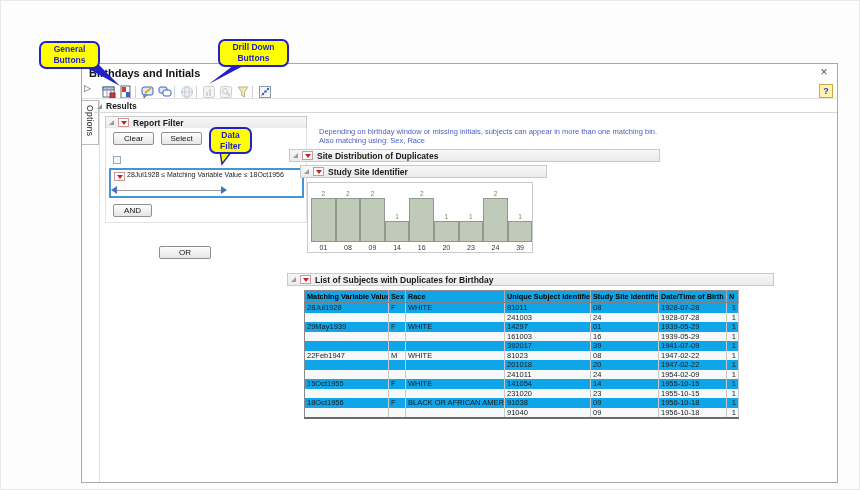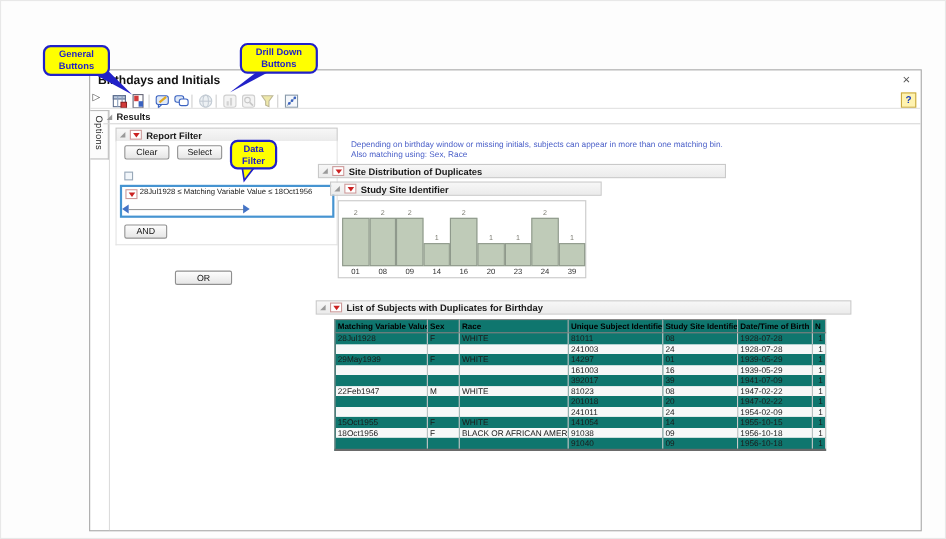--- a/index.html
+++ b/index.html
@@ -55,26 +55,26 @@
 
   
   .plot { left:306px; top:181px; width:226px; height:71px; background:#fff; border:1px solid #c9c9c9; }
   .hbar { position:absolute; background:#bfcbb8; border:1px solid #8f998c; }
   .hcount { position:absolute; font-size:6.5px; color:#7d7d73; text-align:center; }
   .hax { position:absolute; top:61px; font-size:7px; color:#333; text-align:center; }
 
   
   .list-head { left:286px; top:272px; width:487px; height:13px; }
   .tbl-wrap { left:303px; top:289px; width:434px; }
-  table { width:434px; table-layout:fixed; border-collapse:collapse; border:1px solid #8a8a8a; border-bottom:2px solid #6a6a6a; background:#0f766e; }
+  table { width:434px; table-layout:fixed; border-collapse:collapse; border:1px solid #8a8a8a; border-bottom:2px solid #6a6a6a; background:#0ea5e9; }
   th { font-size:7.3px; font-weight:bold; color:#000; text-align:left; border-right:1px solid #aeaeae; border-bottom:1px solid #808080; padding:1px 2px; height:11px; white-space:nowrap; overflow:hidden; }
   td { font-size:7.5px; color:#1a1a1a; border-right:1px solid #c9c9c9; padding:0 2px; height:9.5px; line-height:9.5px; white-space:nowrap; overflow:hidden; }
   tbody tr:nth-child(even) { background:#f7f8f8; }
   th:nth-child(1),td:nth-child(1){ width:84px; } td:nth-child(1){ text-align:left; }
-  th:nth-child(2),td:nth-child(2){ width:29px; }
+  th:nth-child(2),td:nth-child(2){ width:17px; }
   th:nth-child(3),td:nth-child(3){ width:99px; }
   th:nth-child(4),td:nth-child(4){ width:86px; }
   th:nth-child(5),td:nth-child(5){ width:68px; }
   th:nth-child(6),td:nth-child(6){ width:68px; }
   th:nth-child(7),td:nth-child(7){ width:12px; } td:nth-child(7){ text-align:right; }
 
   
   .callout { background:#ffff00; border:2px solid #2121c8; border-radius:7px; color:#1e1ec8; font-weight:bold; font-size:8.5px; text-align:center; display:flex; align-items:center; justify-content:center; line-height:1.25; }
   .tails { left:0; top:0; width:860px; height:490px; pointer-events:none; }
   .flexrow { display:flex; align-items:center; gap:4px; padding-left:3px; }
@@ -340,20 +340,29 @@
           <tr>
             <td>15Oct1955</td>
             <td>F</td>
             <td>WHITE</td>
             <td>141054</td>
             <td>14</td>
             <td>1955-10-15</td>
             <td>1</td>
           </tr>
           <tr>
+            <td></td>
+            <td></td>
+            <td></td>
+            <td>231020</td>
+            <td>23</td>
+            <td>1955-10-15</td>
+            <td>1</td>
+          </tr>
+          <tr>
             <td>18Oct1956</td>
             <td>F</td>
             <td>BLACK OR AFRICAN AMERICAN</td>
             <td>91038</td>
             <td>09</td>
             <td>1956-10-18</td>
             <td>1</td>
           </tr>
           <tr>
             <td></td>

